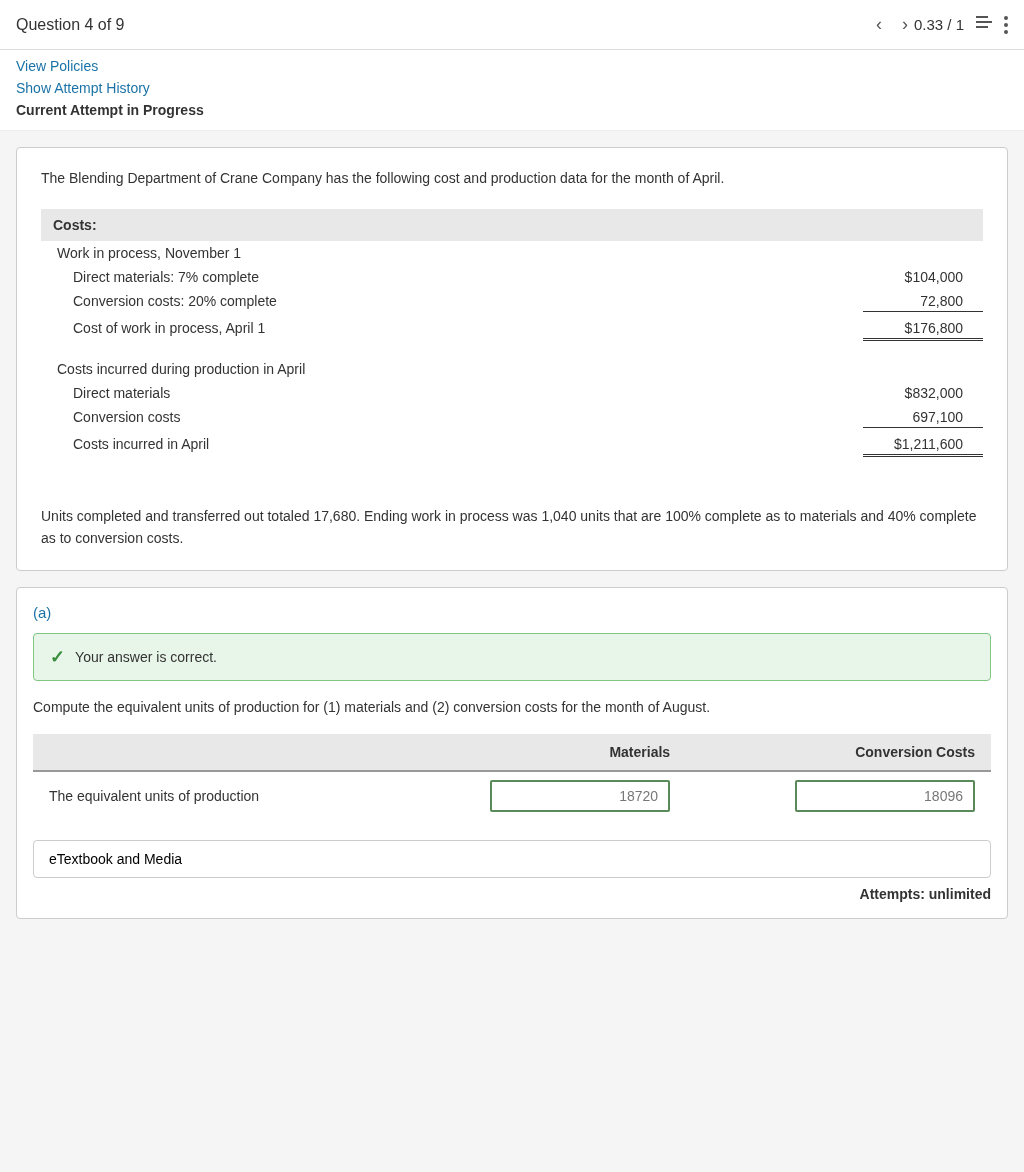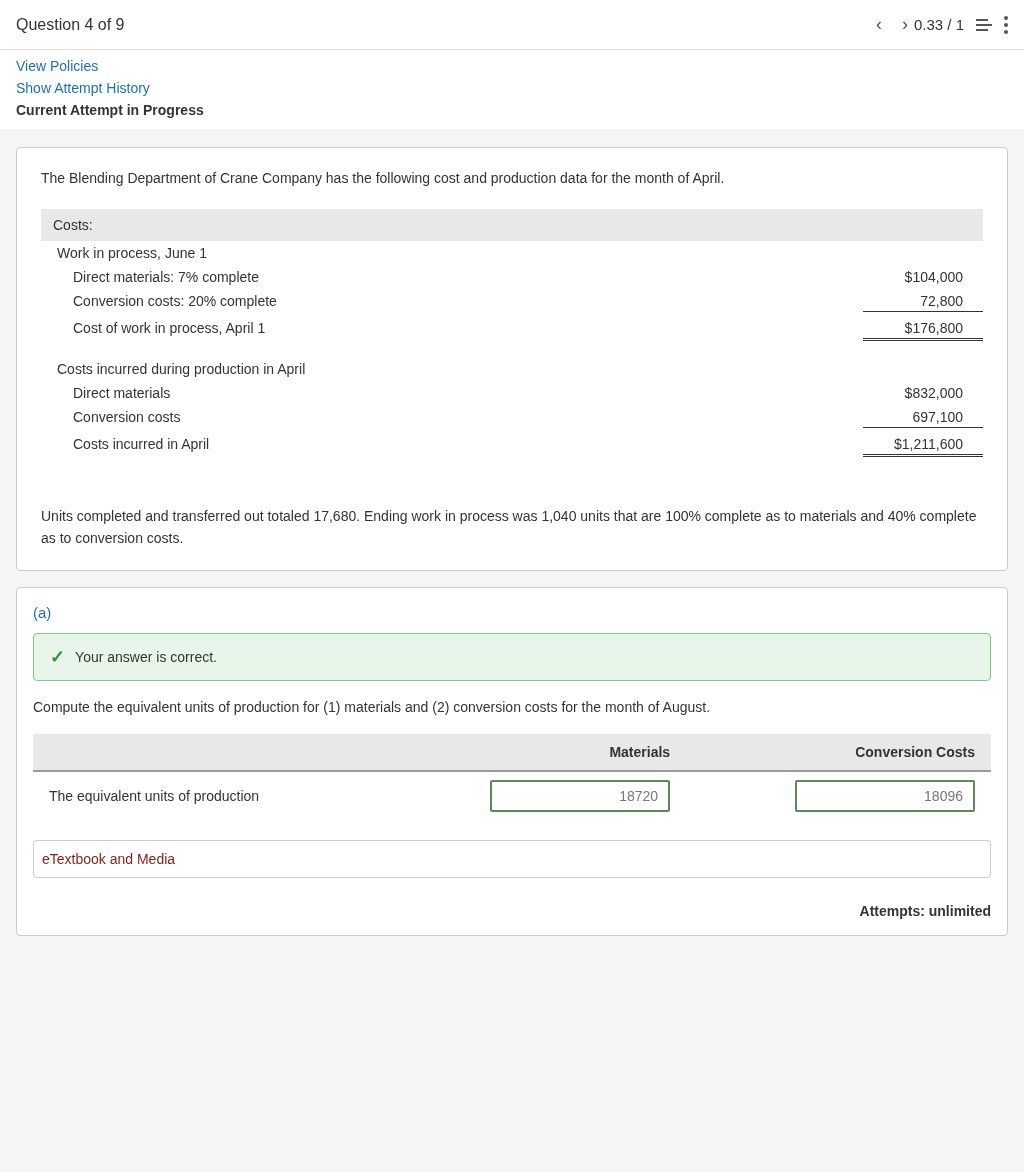--- a/index.html
+++ b/index.html
@@ -32,21 +32,20 @@
     .nav-btn {
       background: none;
       border: none;
       font-size: 18px;
       cursor: pointer;
       color: #555;
       padding: 2px 6px;
     }
     .header-right {
       display: flex;
-      align-items: center;
       gap: 12px;
       margin-left: auto;
     }
     .score {
       font-size: 15px;
       color: #333;
     }
     .list-icon {
       display: flex;
       flex-direction: column;
@@ -115,21 +114,21 @@
     }
 
     .costs-table {
       width: 100%;
       margin-bottom: 24px;
     }
 
     .costs-header {
       background: #e8e8e8;
       padding: 8px 12px;
-      font-weight: normal;
+      font-weight: bold;
       margin-bottom: 0;
     }
 
     .cost-row {
       display: flex;
       align-items: baseline;
       padding: 4px 0;
     }
 
     .cost-label {
@@ -239,24 +238,24 @@
       text-align: right;
       width: 180px;
       font-size: 14px;
       color: #777;
       background: #fff;
     }
 
     .etextbook-bar {
       border: 1px solid #ccc;
       border-radius: 4px;
-      padding: 10px 8px;
-      font-size: 14px;
-      color: #7f1d1d;
-      margin-bottom: 25px;
+      padding: 10px 15px;
+      font-size: 14px;
+      color: #000000;
+      margin-bottom: 8px;
       cursor: pointer;
     }
 
     .attempts-line {
       text-align: right;
       font-size: 14px;
       font-weight: bold;
     }
 
     .col-materials-header {
@@ -298,21 +297,21 @@
 
 <div class="main-content">
 
   <div class="question-box">
     <p class="question-text">The Blending Department of Crane Company has the following cost and production data for the month of April.</p>
 
     <div class="costs-table">
       <div class="costs-header">Costs:</div>
 
       <div class="cost-row indent-1">
-        <span class="cost-label">Work in process, June 1</span>
+        <span class="cost-label">Work in process, November 1</span>
       </div>
 
       <div class="cost-row indent-2">
         <span class="cost-label">Direct materials: 7% complete</span>
         <span class="cost-value">$104,000</span>
       </div>
 
       <div class="cost-row indent-2">
         <span class="cost-label">Conversion costs: 20% complete</span>
         <span class="cost-value underline-single">72,800</span>

